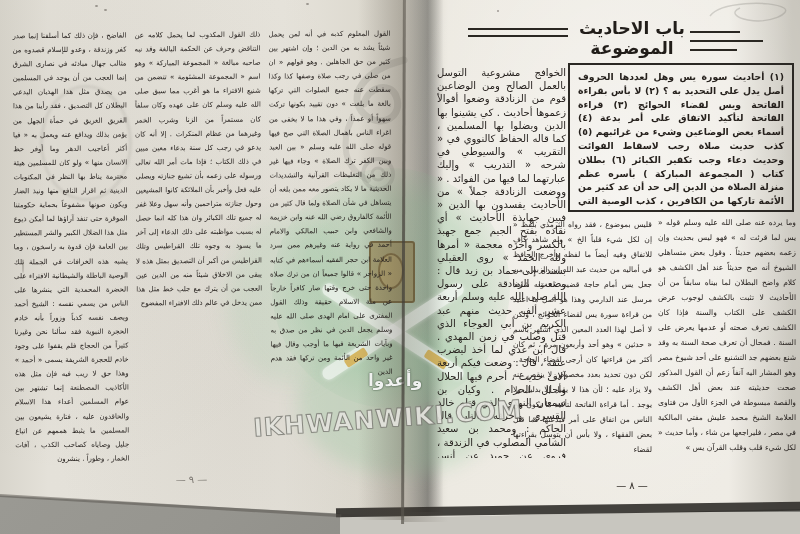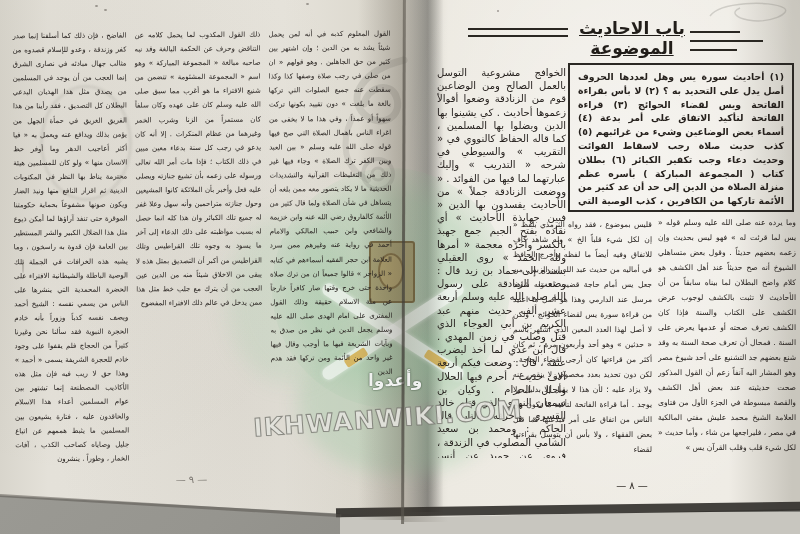--- a/index.html
+++ b/index.html
@@ -44,21 +44,21 @@
     position:absolute;direction:rtl;text-align:justify;overflow:hidden;
     color:#282320;font-size:7px;line-height:14.1px;z-index:4;
     text-justify:inter-word;letter-spacing:.1px;
   }
   .left-cols{position:absolute;left:0;top:0;width:404px;height:534px;
     transform:rotate(-0.4deg);z-index:4;}
   .rp-col{font-size:10px;line-height:13.2px;}
   .rp-col-lower{font-size:7.6px;line-height:15px;}
   .chapter-title{
     position:absolute;left:540px;top:18px;width:184px;height:34px;z-index:4;
-    direction:rtl;text-align:center;font-size:17px;font-weight:bold;color:#211d19;text-decoration:underline;
+    direction:rtl;text-align:center;font-size:17px;font-weight:bold;color:#211d19;
   }
   .rule{position:absolute;height:0;border-top:2px solid #2a2722;z-index:4;}
   .topics-box{
     position:absolute;left:568px;top:63px;width:226px;height:149px;z-index:4;
     border:2px solid #2b2824;padding:5px 8px 4px 8px;
     direction:rtl;text-align:justify;overflow:hidden;
     font-size:9.3px;font-weight:bold;line-height:13.8px;color:#241f1b;
   }
   .page-number{
     position:absolute;z-index:4;direction:rtl;text-align:center;

